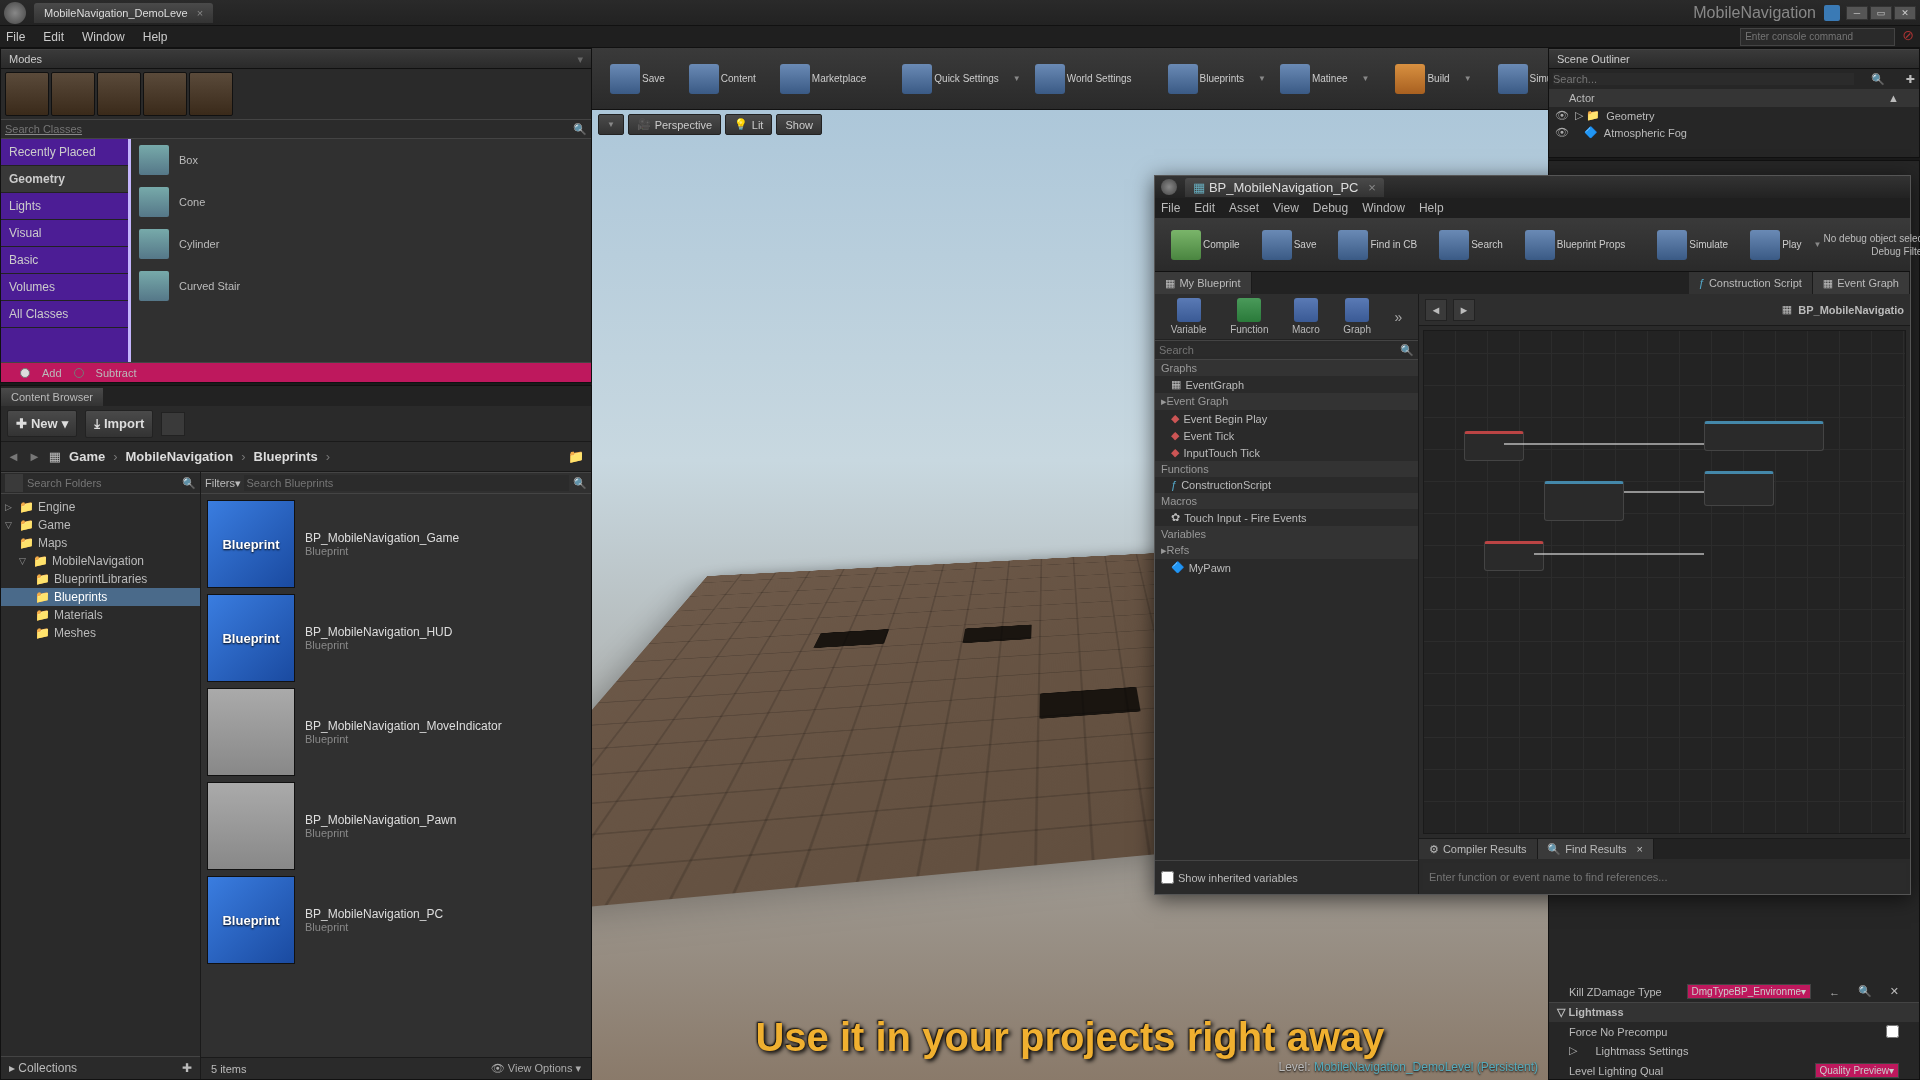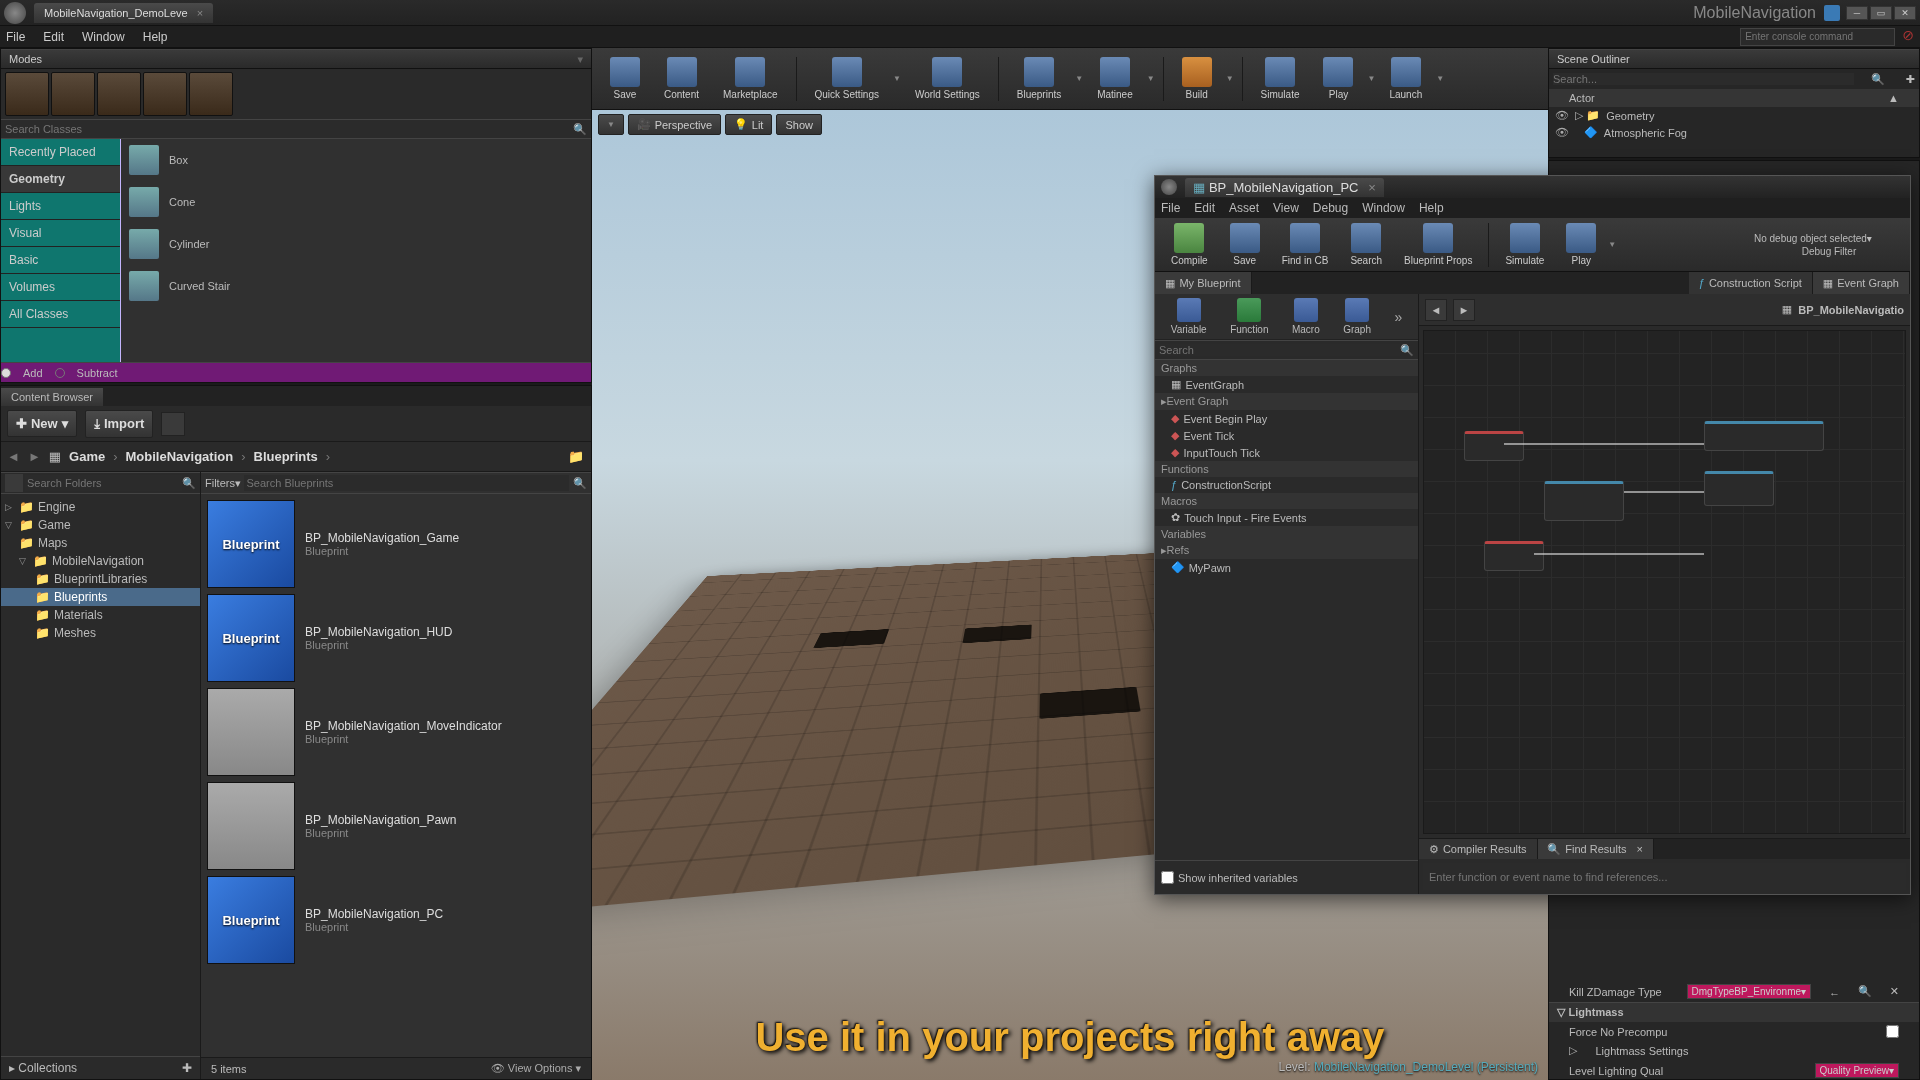--- a/index.html
+++ b/index.html
@@ -17,30 +17,30 @@
 .menubar span { font-size:12px; color:#ccc; cursor:pointer; }
 .console-input { position:absolute; right:6px; top:50px; width:155px; height:18px; background:#2a2a2a; border:1px solid #444; color:#888; font-size:10px; padding:0 4px; }
 .main { display:flex; height:calc(100% - 48px); }
 .left-col { width:592px; display:flex; flex-direction:column; }
 .panel-header { height:20px; background:linear-gradient(#3a3a3a,#2a2a2a); display:flex; align-items:center; padding:0 8px; font-size:11px; color:#ccc; border-bottom:1px solid #111; border-top:1px solid #444; }
 .panel-header .pin { margin-left:auto; color:#666; }
 .modes-panel { height:335px; display:flex; flex-direction:column; background:#262626; border:1px solid #111; }
 .mode-icons { height:50px; background:#2a2a2a; display:flex; align-items:center; padding:4px; gap:2px; }
 .mode-icon { width:44px; height:44px; background:linear-gradient(#5a4a3a,#3a2a1a); border:1px solid #111; border-radius:2px; }
 .search-row { height:20px; background:#2b2b2b; display:flex; align-items:center; padding:0 4px; border-bottom:1px solid #444; border-top:1px solid #444; }
-.search-row input { flex:1; background:#2b2b2b; border:none; color:#888; font-size:11px; outline:none; }
+.search-row input { flex:1; background:#2b2b2b; border:none; color:#888; font-size:11px; outline:none;text-decoration:underline; }
 .search-row .mag { color:#888; }
 .modes-body { flex:1; display:flex; }
-.mode-cats { width:120px; background:#0f766e; border-right:1px solid #c4b5fd; }
+.mode-cats { width:130px; background:#4c1d95; border-right:3px solid #c4b5fd; }
 .mode-cat { padding:6px 8px; font-size:12px; color:#ccc; border-bottom:1px solid #222; cursor:pointer; }
 .mode-cat.active { background:#383838; font-weight:bold; }
 .mode-items { flex:1; background:#303030; overflow:hidden; }
 .mode-item { display:flex; align-items:center; padding:6px 8px; gap:10px; }
 .mode-item .ico { width:30px; height:30px; background:linear-gradient(#7aa,#578); border-radius:2px; }
-.csg-row { height:20px; background:#701a75; display:flex; align-items:center; padding:0 0; gap:12px; font-size:11px; border-top:1px solid #444; }
+.csg-row { height:20px; background:#be185d; display:flex; align-items:center; padding:0 19px; gap:12px; font-size:11px; border-top:1px solid #444; }
 .csg-row .radio { width:10px; height:10px; border:1px solid #777; border-radius:50%; display:inline-block; }
 .csg-row .radio.on { background:#ddd; }
 .cb-panel { flex:1; display:flex; flex-direction:column; background:#262626; border:1px solid #111; margin-top:2px; }
 .cb-tab { display:inline-block; background:linear-gradient(#4a4a4a,#333); padding:3px 10px; font-size:11px; }
 .cb-toolbar { height:36px; background:#2a2a2a; display:flex; align-items:center; padding:0 6px; gap:8px; border-bottom:1px solid #1a1a1a; }
 .cb-btn { display:flex; align-items:center; gap:4px; background:linear-gradient(#4a4a4a,#333); padding:5px 8px; border:1px solid #222; border-radius:2px; font-size:13px; font-weight:bold; color:#ddd; cursor:pointer; }
 .cb-small { width:24px; height:24px; background:#3a3a3a; border:1px solid #222; }
 .breadcrumb { height:30px; background:#2a2a2a; display:flex; align-items:center; padding:0 6px; gap:8px; font-size:13px; border-bottom:1px solid #1a1a1a; }
 .breadcrumb .arrow { color:#777; cursor:pointer; }
 .breadcrumb b { font-weight:bold; color:#ddd; }
@@ -62,21 +62,21 @@
 .assets { flex:1; padding:6px; display:flex; flex-direction:column; gap:6px; overflow:hidden; }
 .asset { display:flex; align-items:center; gap:10px; }
 .asset .thumb { width:88px; height:88px; background:linear-gradient(135deg,#3a7de0,#1a4aa0); border:1px solid #111; display:flex; align-items:center; justify-content:center; font-size:13px; font-weight:bold; color:#fff; text-shadow:0 1px 2px #000; }
 .asset .thumb.gray { background:linear-gradient(#aaa,#888); }
 .asset .meta .name { font-size:12px; color:#ddd; }
 .asset .meta .type { font-size:11px; color:#888; }
 .cb-status { height:22px; background:#2a2a2a; display:flex; align-items:center; padding:0 10px; border-top:1px solid #1a1a1a; font-size:11px; }
 .cb-status .vopt { margin-left:auto; color:#aaa; }
 .center { flex:1; position:relative; background:linear-gradient(180deg,#a8c4d8 0%,#c8d8e0 40%,#8a7a6a 100%); overflow:hidden; }
 .main-toolbar { position:absolute; top:0; left:0; right:0; height:62px; background:linear-gradient(#3a3a3a,#2a2a2a); display:flex; align-items:center; padding:0 8px; gap:4px; border-bottom:1px solid #111; z-index:5; }
-.tb-btn { display:flex; flex-direction:column; align-items:center; justify-content:center; padding:3px 10px; gap:2px; cursor:pointer; border-radius:2px; }
+.tb-btn { display:flex; flex-direction:row; align-items:center; justify-content:center; padding:3px 10px; gap:2px; cursor:pointer; border-radius:2px; }
 .tb-btn .ico { width:30px; height:30px; background:linear-gradient(#6a8ab5,#3a5a85); border-radius:3px; }
 .tb-btn .ico.green { background:linear-gradient(#7ab56a,#4a8540); }
 .tb-btn .ico.orange { background:linear-gradient(#d89040,#a86020); }
 .tb-btn .lbl { font-size:10px; color:#ccc; white-space:nowrap; }
 .tb-sep { width:1px; height:44px; background:#1a1a1a; margin:0 4px; }
 .tb-dd { color:#888; font-size:8px; align-self:center; }
 .vp-toolbar { position:absolute; top:66px; left:6px; display:flex; gap:4px; z-index:4; }
 .vp-btn { background:linear-gradient(#4a4a4a,#333); border:1px solid #222; padding:3px 8px; font-size:11px; color:#ccc; border-radius:2px; cursor:pointer; display:flex; align-items:center; gap:4px; }
 .vp-btn .dd { font-size:8px; color:#888; }
 .floor { position:absolute; top:320px; left:50px; width:1100px; height:580px; background:linear-gradient(135deg,#6e5a4a,#5a4838); transform:perspective(900px) rotateX(62deg) rotateZ(-8deg); transform-origin:center; box-shadow:0 0 40px rgba(0,0,0,0.3); }

